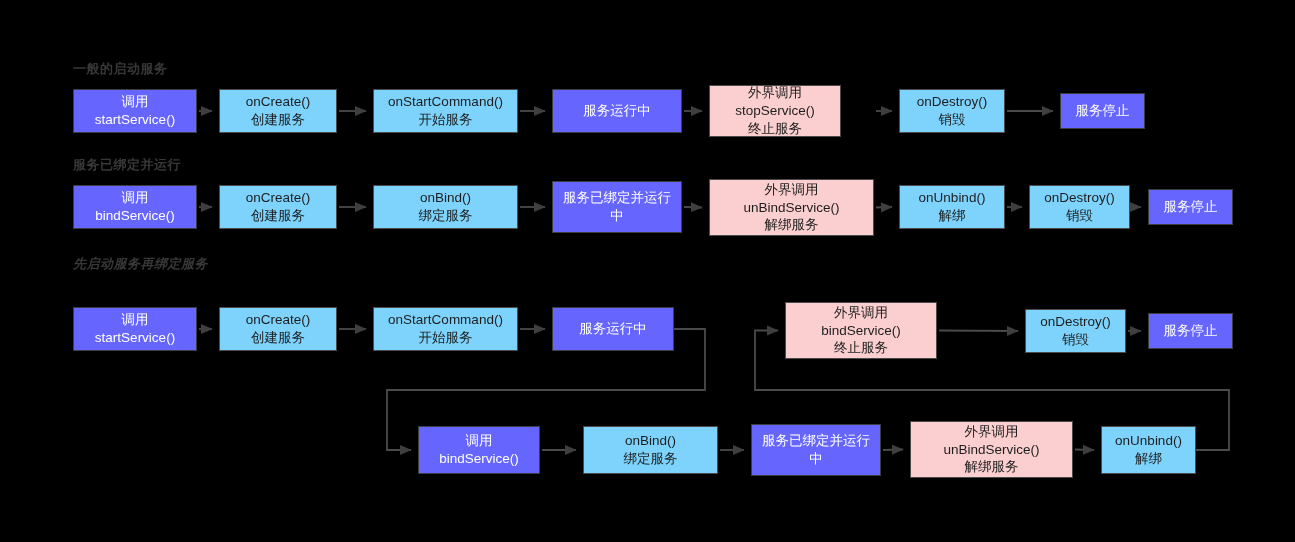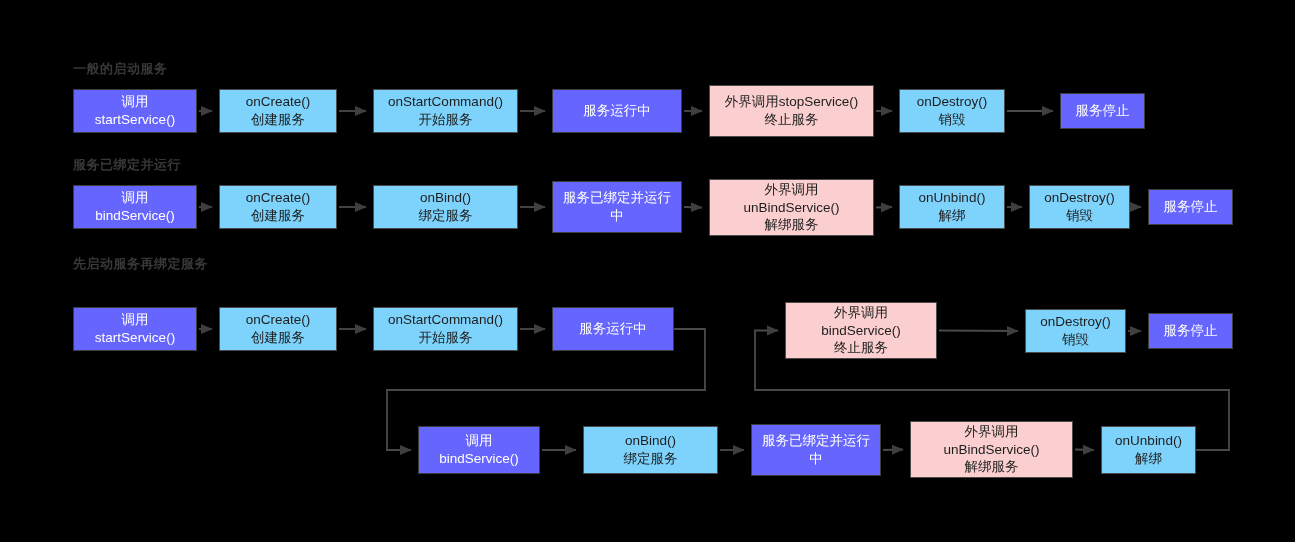--- a/index.html
+++ b/index.html
@@ -75,28 +75,28 @@
         <path d="M883,450 L903,449.5" marker-end="url(#arrowhead)"></path>
         <path d="M1075,449.5 L1094,450" marker-end="url(#arrowhead)"></path>
         <path d="M1196,450 L1229,450 L1229,390 L755,390 L755,330.5 L778,330.5" marker-end="url(#arrowhead)"></path>
         <path d="M939,330.5 L1018,331" marker-end="url(#arrowhead)"></path>
         <path d="M1128,331 L1141,331" marker-end="url(#arrowhead)"></path>
       </g>
   </svg>
 
   <div class="section-label" style="left:73px;top:60px;">一般的启动服务</div>
   <div class="section-label" style="left:73px;top:156px;">服务已绑定并运行</div>
-  <div class="section-label" style="left:73px;top:255px;">先启动服务再绑定服务</div>
+  <div class="section-label" style="left:73px;top:255px;font-style:italic;">先启动服务再绑定服务</div>
 
   <div id="node-layer">
       <div class="node node-blue" style="left: 73px; top: 89px; width: 124px; height: 44px;"><span class="line">调用</span><span class="line">startService()</span></div>
       <div class="node node-white" style="left: 219px; top: 89px; width: 118px; height: 44px;"><span class="line">onCreate()</span><span class="line">创建服务</span></div>
       <div class="node node-white" style="left: 373px; top: 89px; width: 145px; height: 44px;"><span class="line">onStartCommand()</span><span class="line">开始服务</span></div>
       <div class="node node-blue" style="left: 552px; top: 89px; width: 130px; height: 44px;"><span class="line">服务运行中</span></div>
-      <div class="node node-pink" style="left: 709px; top: 85px; width: 165px; height: 52px;"><span class="line">外界调用stopService()</span><span class="line">终止服务</span></div>
+      <div class="node node-pink" style="left: 709px; top: 85px; width: 132px; height: 52px;"><span class="line">外界调用stopService()</span><span class="line">终止服务</span></div>
       <div class="node node-white" style="left: 899px; top: 89px; width: 106px; height: 44px;"><span class="line">onDestroy()</span><span class="line">销毁</span></div>
       <div class="node node-blue" style="left: 1060px; top: 93px; width: 85px; height: 36px;"><span class="line">服务停止</span></div>
       <div class="node node-blue" style="left: 73px; top: 185px; width: 124px; height: 44px;"><span class="line">调用</span><span class="line">bindService()</span></div>
       <div class="node node-white" style="left: 219px; top: 185px; width: 118px; height: 44px;"><span class="line">onCreate()</span><span class="line">创建服务</span></div>
       <div class="node node-white" style="left: 373px; top: 185px; width: 145px; height: 44px;"><span class="line">onBind()</span><span class="line">绑定服务</span></div>
       <div class="node node-blue" style="left: 552px; top: 181px; width: 130px; height: 52px;"><span class="line">服务已绑定并运行</span><span class="line">中</span></div>
       <div class="node node-pink" style="left: 709px; top: 179px; width: 165px; height: 57px;"><span class="line">外界调用</span><span class="line">unBindService()</span><span class="line">解绑服务</span></div>
       <div class="node node-white" style="left: 899px; top: 185px; width: 106px; height: 44px;"><span class="line">onUnbind()</span><span class="line">解绑</span></div>
       <div class="node node-white" style="left: 1029px; top: 185px; width: 101px; height: 44px;"><span class="line">onDestroy()</span><span class="line">销毁</span></div>
       <div class="node node-blue" style="left: 1148px; top: 189px; width: 85px; height: 36px;"><span class="line">服务停止</span></div>

